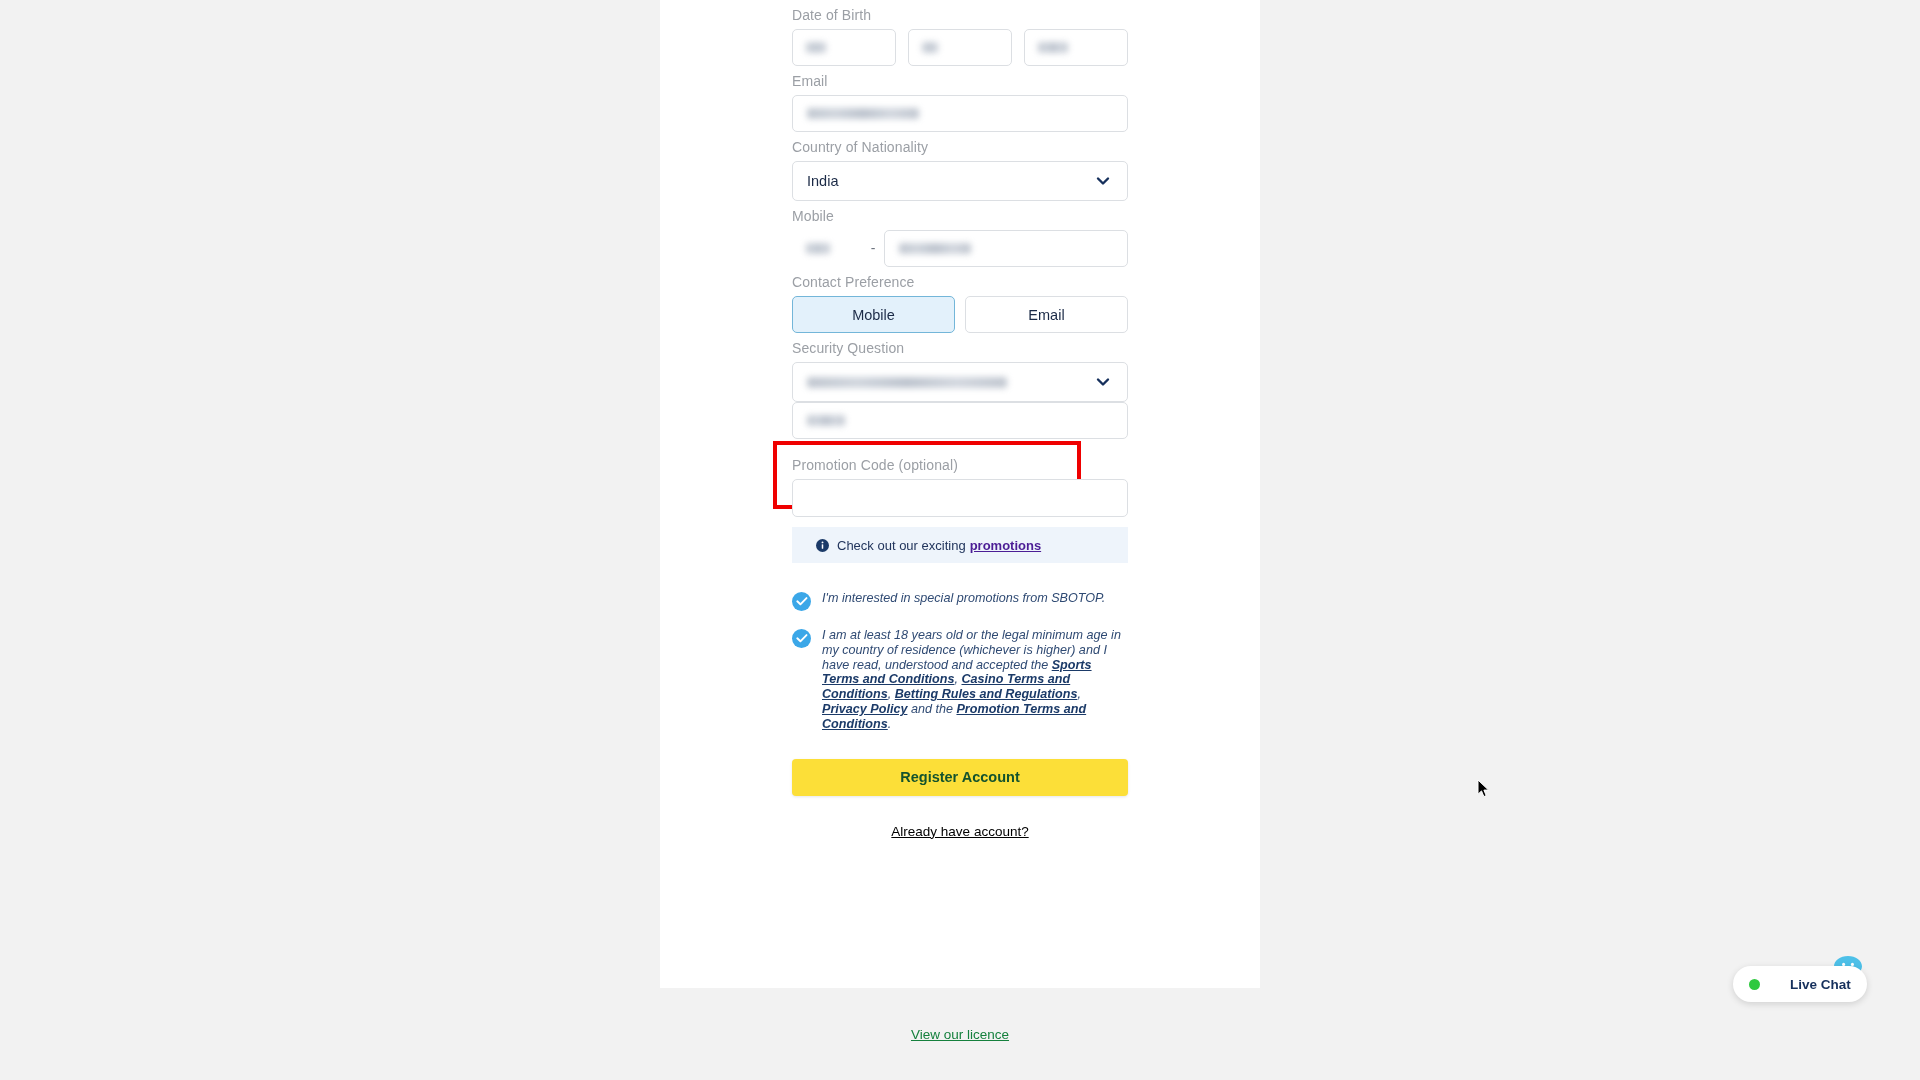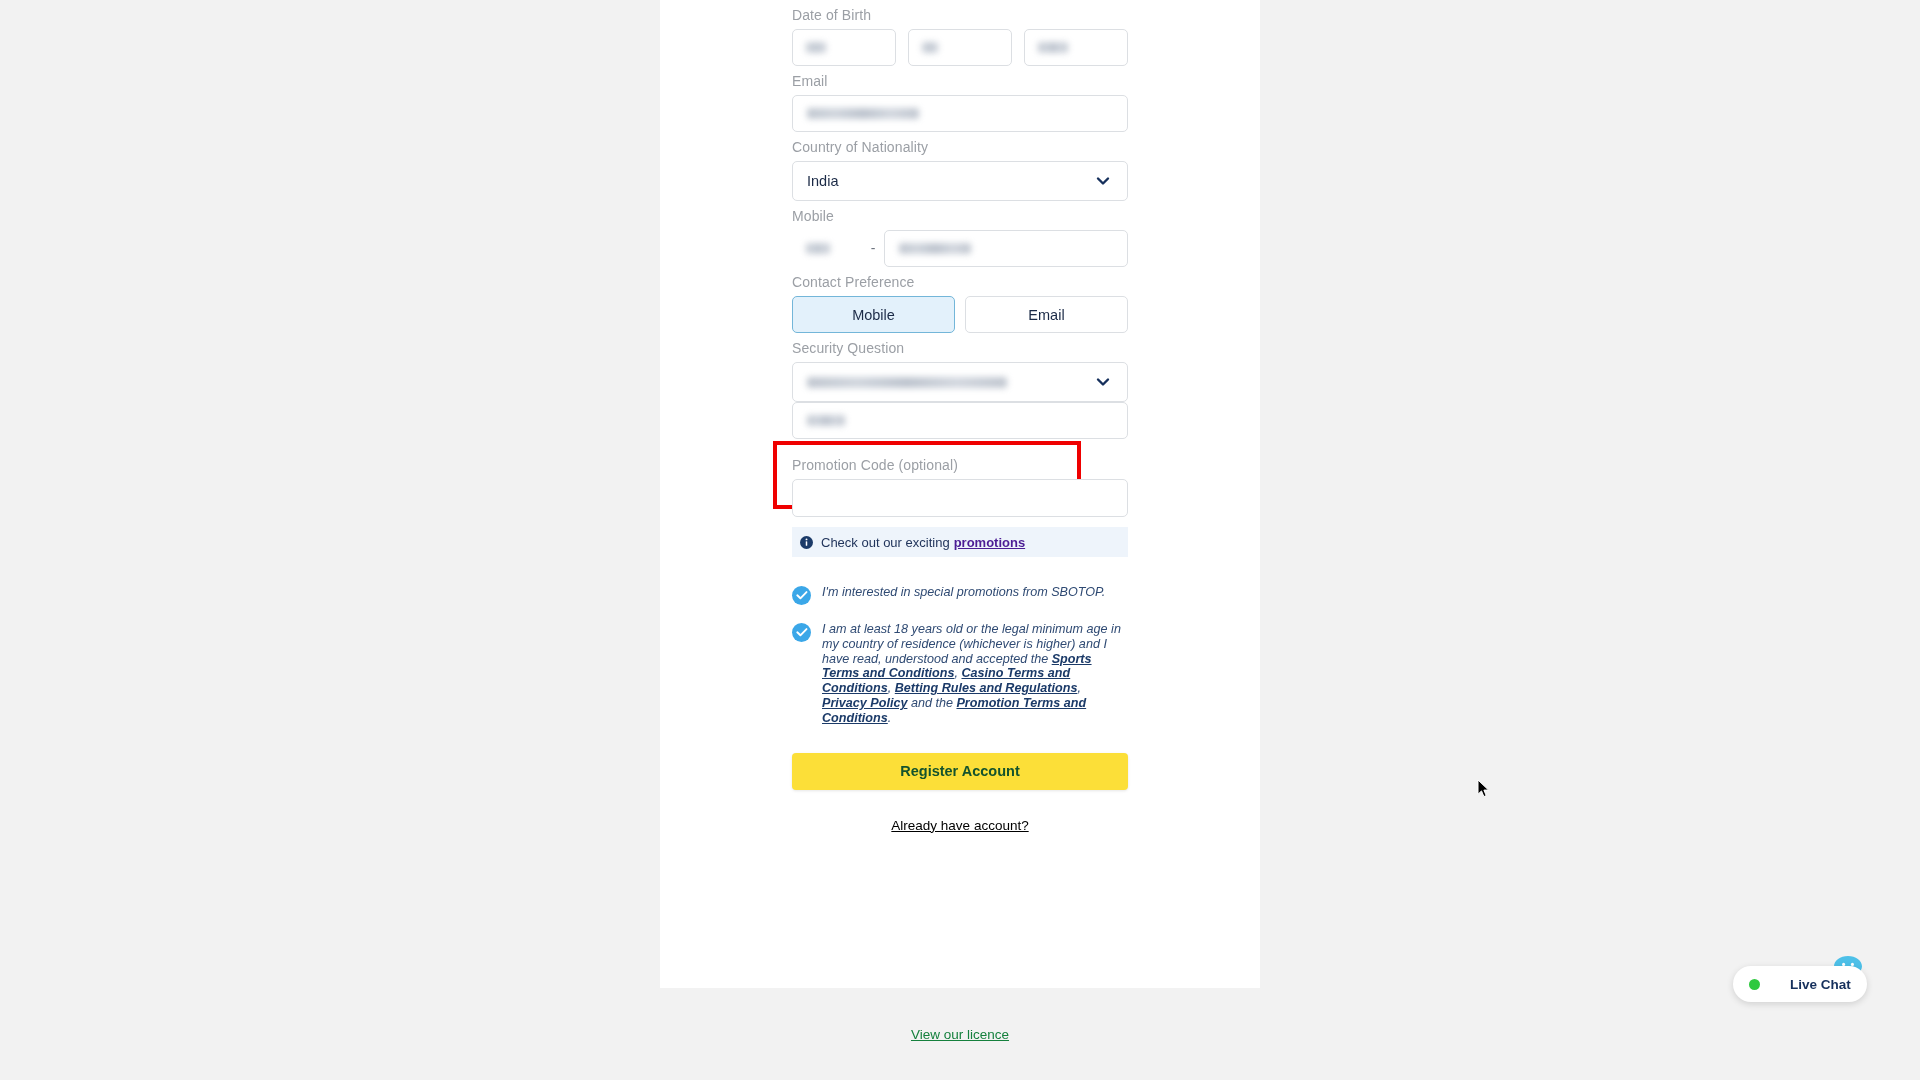--- a/index.html
+++ b/index.html
@@ -143,25 +143,25 @@
     width: 308px;
     height: 68px;
     border: 4px solid #ef0000;
     pointer-events: none;
   }
   .promo-input { height: 38px; }
 
   
   .info-banner {
     margin-top: 10px;
-    height: 30px;
+    height: 36px;
     background: #eef4fb;
     display: flex;
     align-items: center;
-    padding-left: 8px;
+    padding-left: 24px;
     font-size: 13px;
     color: #22355c;
   }
   .info-icon {
     width: 13px; height: 13px;
     flex: 0 0 13px;
     margin-right: 8px;
   }
   .info-banner a {
     color: #4c1d95;

